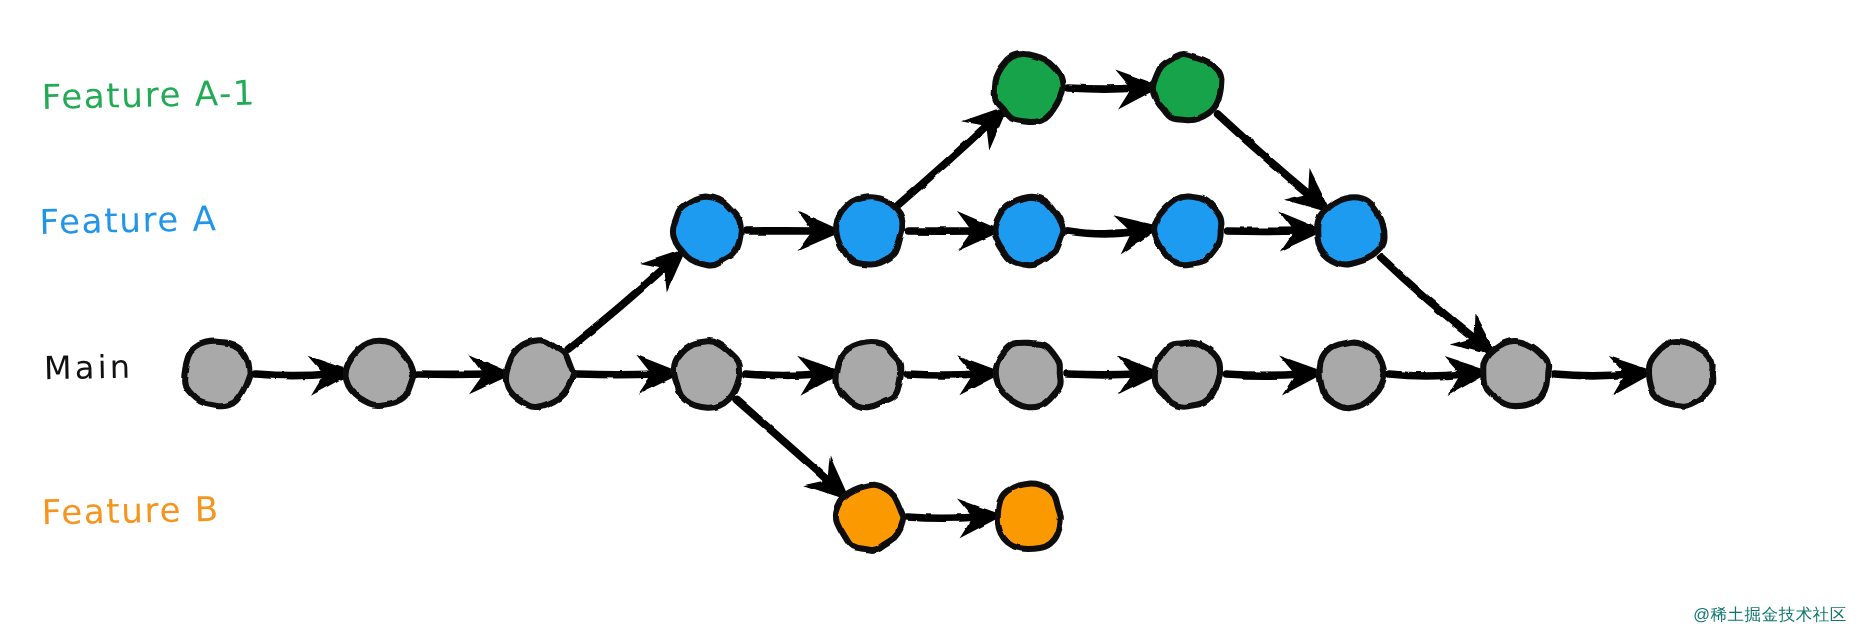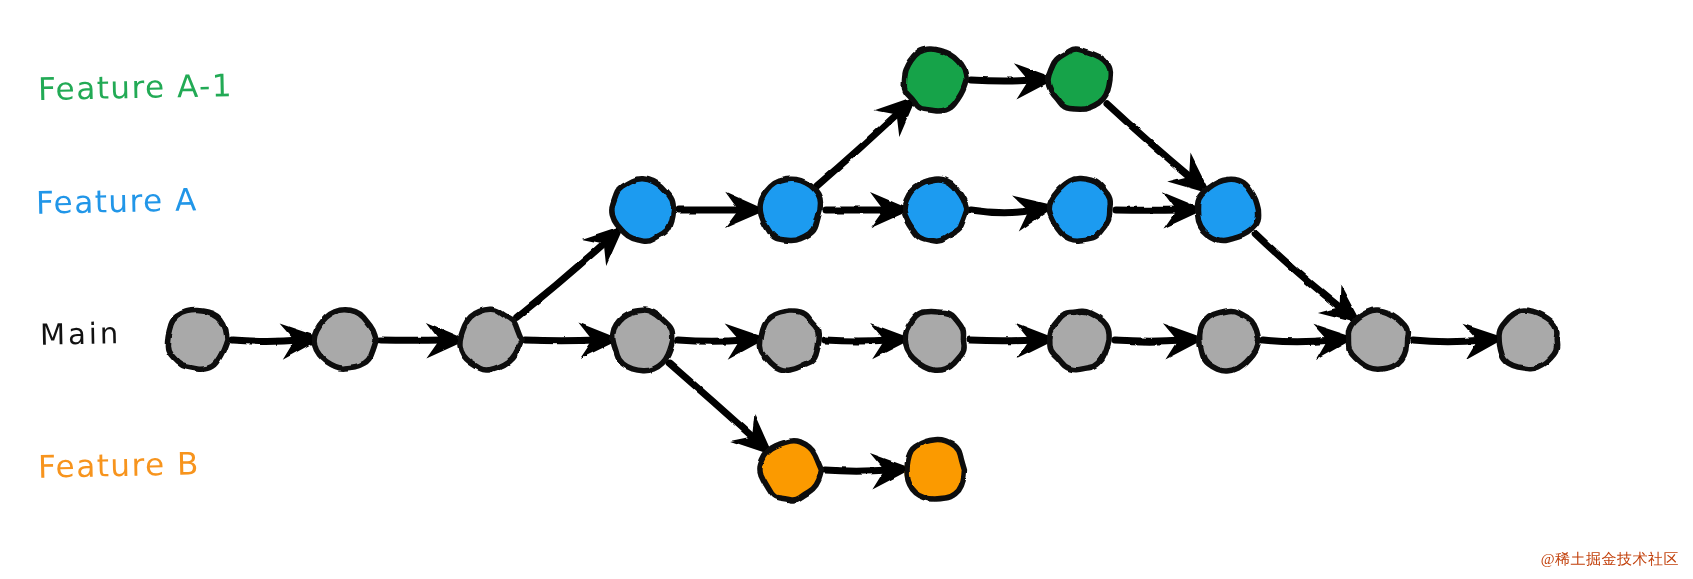--- a/index.html
+++ b/index.html
@@ -35,23 +35,23 @@
     transform: rotate(-1.2deg);
   }
   #label-feature-a1 { left: 38px;  top: 72px;  color: #22aa55; }
   #label-feature-a  { left: 36px;  top: 186px; color: #2196e8; }
   #label-main       { left: 40px;  top: 320px; color: #111111; letter-spacing: 3px; font-size: 29px; }
   #label-feature-b  { left: 38px;  top: 450px; color: #f7941d; }
   .watermark {
     position: absolute;
     right: 14px;
     bottom: 10px;
-    font-family: Liberation Serif, serif;
+    font-family: Liberation Sans, sans-serif;
     font-size: 15px;
-    color: #c2410c;
+    color: #0f766e;
     letter-spacing: 0.5px;
     user-select: none;
   }
 </style>
 </head>
 <body>
 
 <div id="canvas">
 
   <svg id="graph" viewBox="0 0 1693 579" xmlns="http://www.w3.org/2000/svg">

